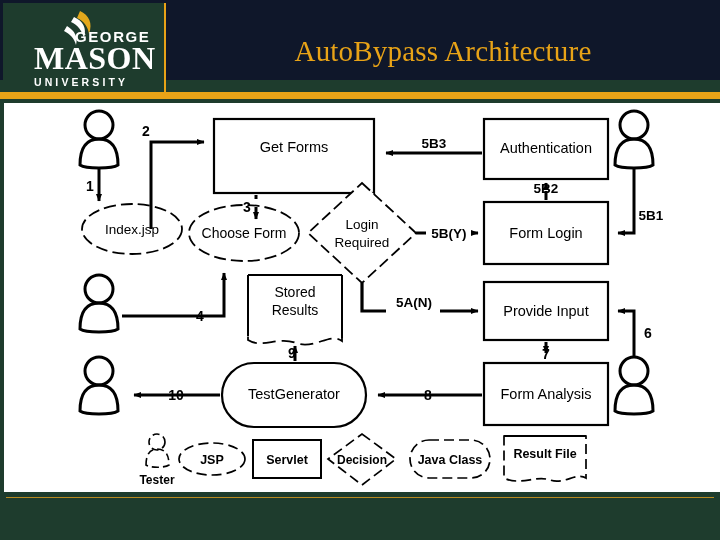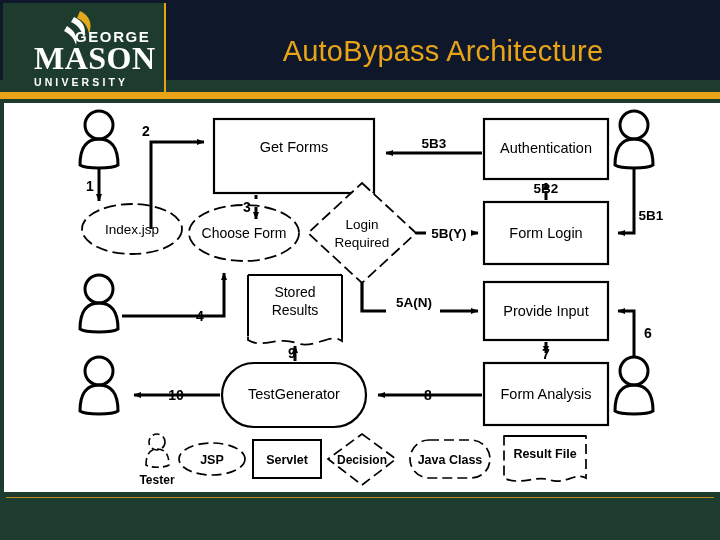--- a/index.html
+++ b/index.html
@@ -9,21 +9,21 @@
     font-family:"Liberation Sans", sans-serif;
   }
   .slide{position:relative;width:720px;height:540px;background:#1e3c2d;}
 
   
   .header{position:absolute;left:0;top:0;width:720px;height:80px;background:#0f172a;padding-left:33px;}
   .logo-box{position:absolute;left:3px;top:3px;width:161px;height:89px;background:#1e3c2d;
             border-right:2px solid #e8a317;}
   .logo-wrap{position:absolute;left:14px;top:4px;width:148px;height:85px;}
   .title{position:absolute;left:176px;top:28px;width:534px;height:48px;
-         color:#e8a317;font-family:Liberation Sans, sans-serif;font-size:29px;
+         color:#e8a317;font-family:Liberation Serif, serif;font-size:29px;
          line-height:46px;text-align:center;letter-spacing:.2px;white-space:nowrap;}
   .accentbar{position:absolute;left:0;top:92px;width:720px;height:7px;background:#e8a317;}
   .accentbar2{position:absolute;left:0;top:99px;width:720px;height:4px;background:#1e3c2d;}
 
   
   .canvas{position:absolute;left:4px;top:103px;width:716px;height:389px;background:#ffffff;}
   .canvas svg{display:block;}
 
   
   .footsep{position:absolute;left:0;top:492px;width:720px;height:5px;background:#1e3c2d;}

